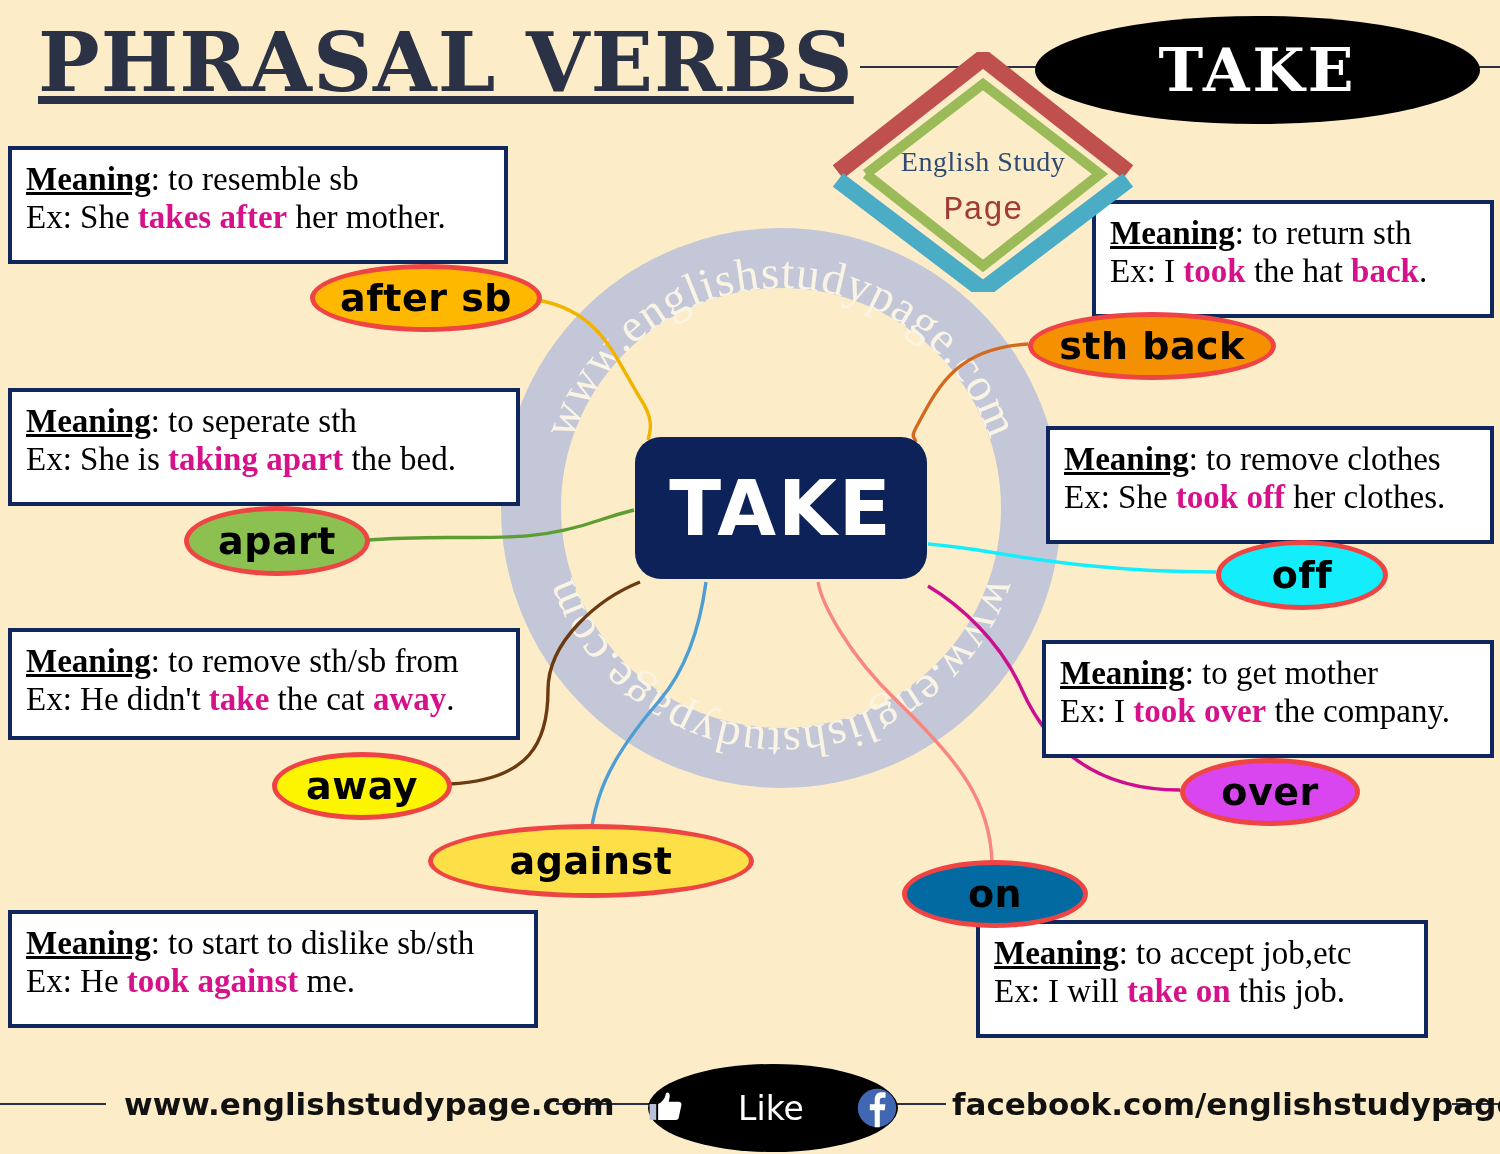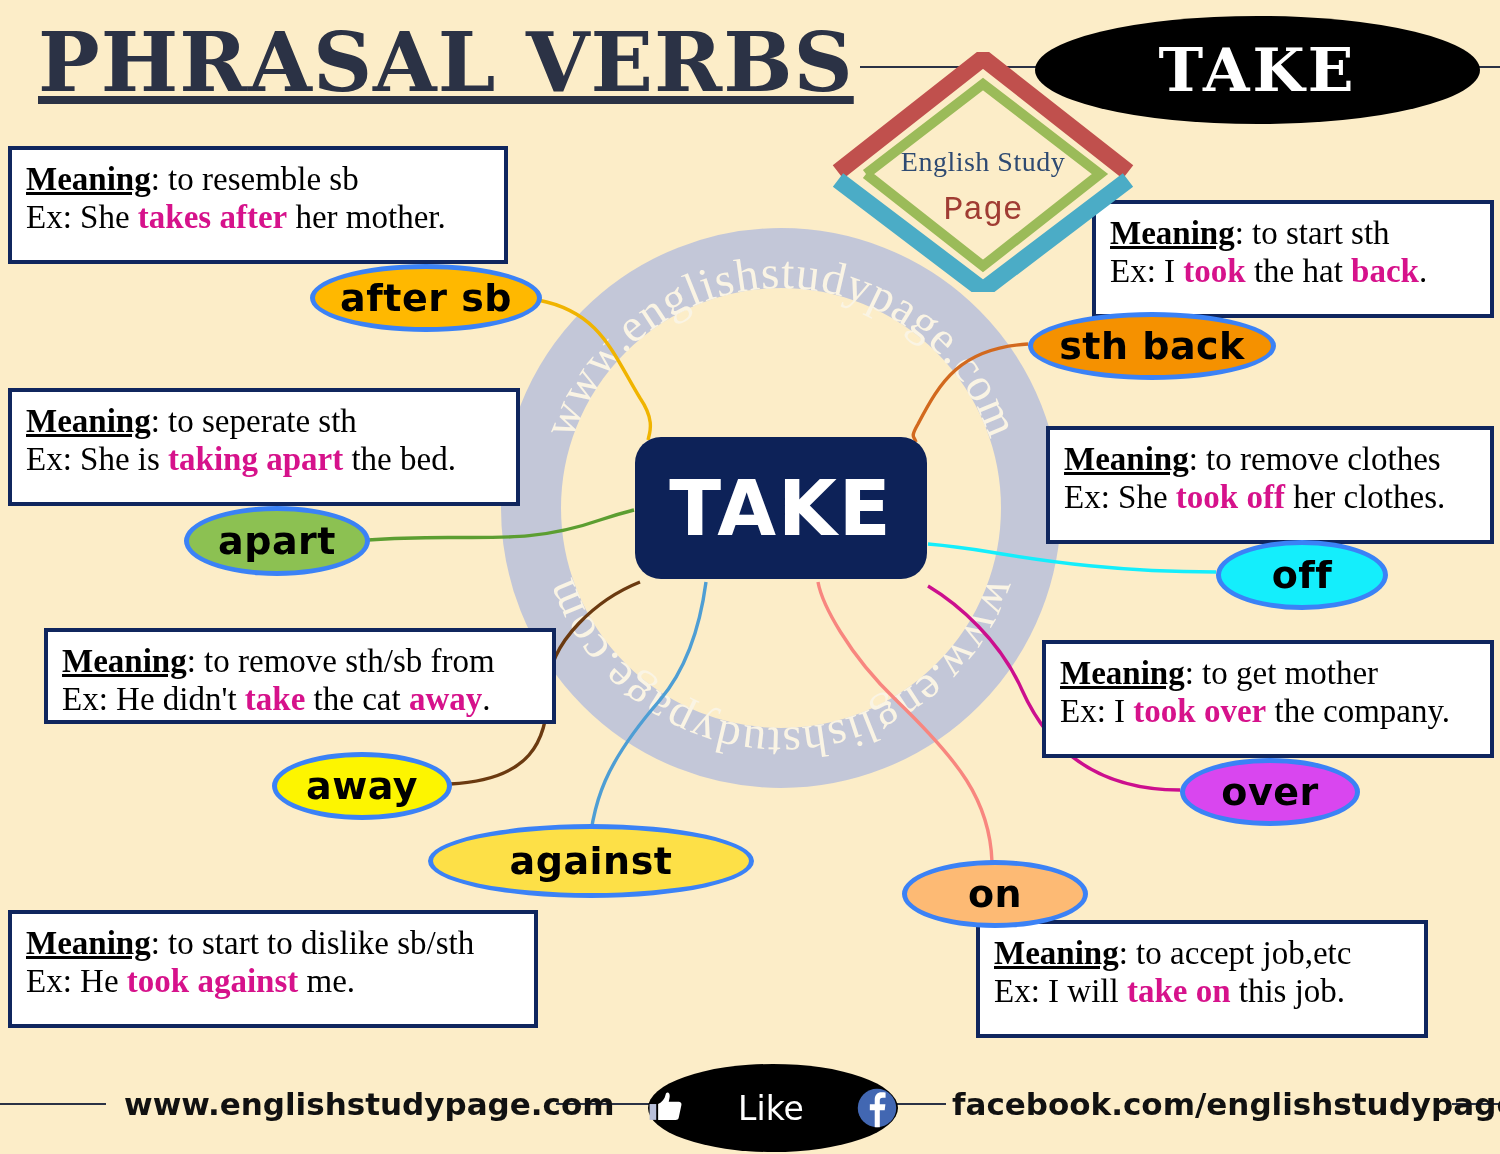--- a/index.html
+++ b/index.html
@@ -125,21 +125,21 @@
     font-weight: bold;
   }
   .meaning-line .hl {
     color: #d6128b;
     font-weight: bold;
   }
 
   
   .node {
     position: absolute;
-    border: 5px solid #3b82f6;
+    border: 5px solid #ef4444;
     border-radius: 50%;
     box-sizing: border-box;
     z-index: 5;
     display: flex;
     align-items: center;
     justify-content: center;
   }
   .node span {
     font-family: "DejaVu Sans", "Liberation Sans", sans-serif;
     font-weight: bold;
@@ -275,21 +275,21 @@
     <div class="meaning-line">
       <span class="lbl2">Ex:</span><span> She </span><span class="hl">takes after</span><span> her mother.</span>
     </div>
   </div>
   <div class="node" style="left:310px; top:264px; width:232px; height:68px; background:#ffb800;">
     <span>after sb</span>
   </div>
 
   <div class="meaning-box" style="left:1092px; top:200px; width:402px; height:118px;">
     <div class="meaning-line">
-      <span class="lbl">Meaning</span><span>: to start sth</span>
+      <span class="lbl">Meaning</span><span>: to return sth</span>
     </div>
     <div class="meaning-line">
       <span>Ex:</span><span> I </span><span class="hl">took</span><span> the hat </span><span class="hl">back</span><span>.</span>
     </div>
   </div>
   <div class="node" style="left:1028px; top:312px; width:248px; height:68px; background:#f59100;">
     <span>sth back</span>
   </div>
 
   <div class="meaning-box" style="left:8px; top:388px; width:512px; height:118px;">
@@ -309,21 +309,21 @@
       <span class="lbl">Meaning</span><span>: to remove clothes</span>
     </div>
     <div class="meaning-line">
       <span>Ex:</span><span> She </span><span class="hl">took off</span><span> her clothes.</span>
     </div>
   </div>
   <div class="node" style="left:1216px; top:540px; width:172px; height:70px; background:#14eefc;">
     <span>off</span>
   </div>
 
-  <div class="meaning-box" style="left:8px; top:628px; width:512px; height:96px;margin-left:36px;">
+  <div class="meaning-box" style="left:8px; top:628px; width:512px; height:112px;">
     <div class="meaning-line">
       <span class="lbl">Meaning</span><span>: to remove sth/sb from</span>
     </div>
     <div class="meaning-line">
       <span>Ex:</span><span> He didn't </span><span class="hl">take</span><span> the cat </span><span class="hl">away</span><span>.</span>
     </div>
   </div>
   <div class="node" style="left:272px; top:752px; width:180px; height:68px; background:#fdf500;">
     <span>away</span>
   </div>
@@ -345,21 +345,21 @@
   </div>
   <div class="meaning-box" style="left:8px; top:910px; width:530px; height:118px;">
     <div class="meaning-line">
       <span class="lbl">Meaning</span><span>: to start to dislike sb/sth</span>
     </div>
     <div class="meaning-line">
       <span>Ex:</span><span> He </span><span class="hl">took against</span><span> me.</span>
     </div>
   </div>
 
-  <div class="node" style="left:902px; top:860px; width:186px; height:68px; background:#fdba74;">
+  <div class="node" style="left:902px; top:860px; width:186px; height:68px; background:#0369a1;">
     <span>on</span>
   </div>
   <div class="meaning-box" style="left:976px; top:920px; width:452px; height:118px;">
     <div class="meaning-line">
       <span class="lbl">Meaning</span><span>: to accept job,etc</span>
     </div>
     <div class="meaning-line">
       <span>Ex:</span><span> I will </span><span class="hl">take on</span><span> this job.</span>
     </div>
   </div>

